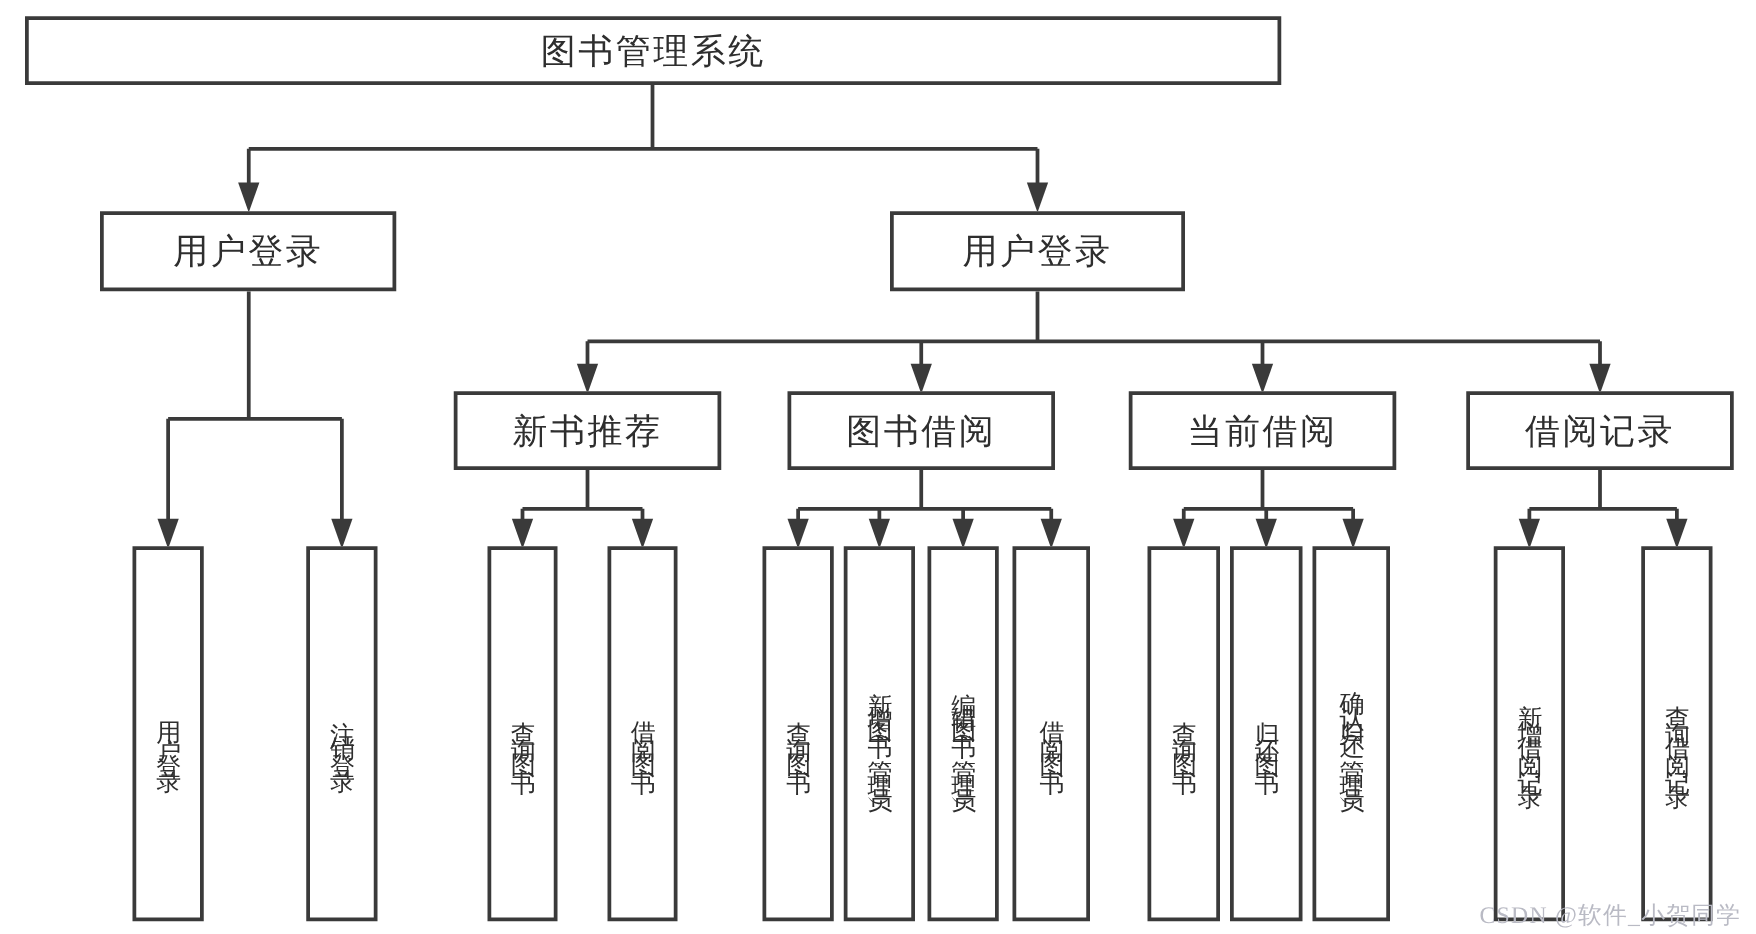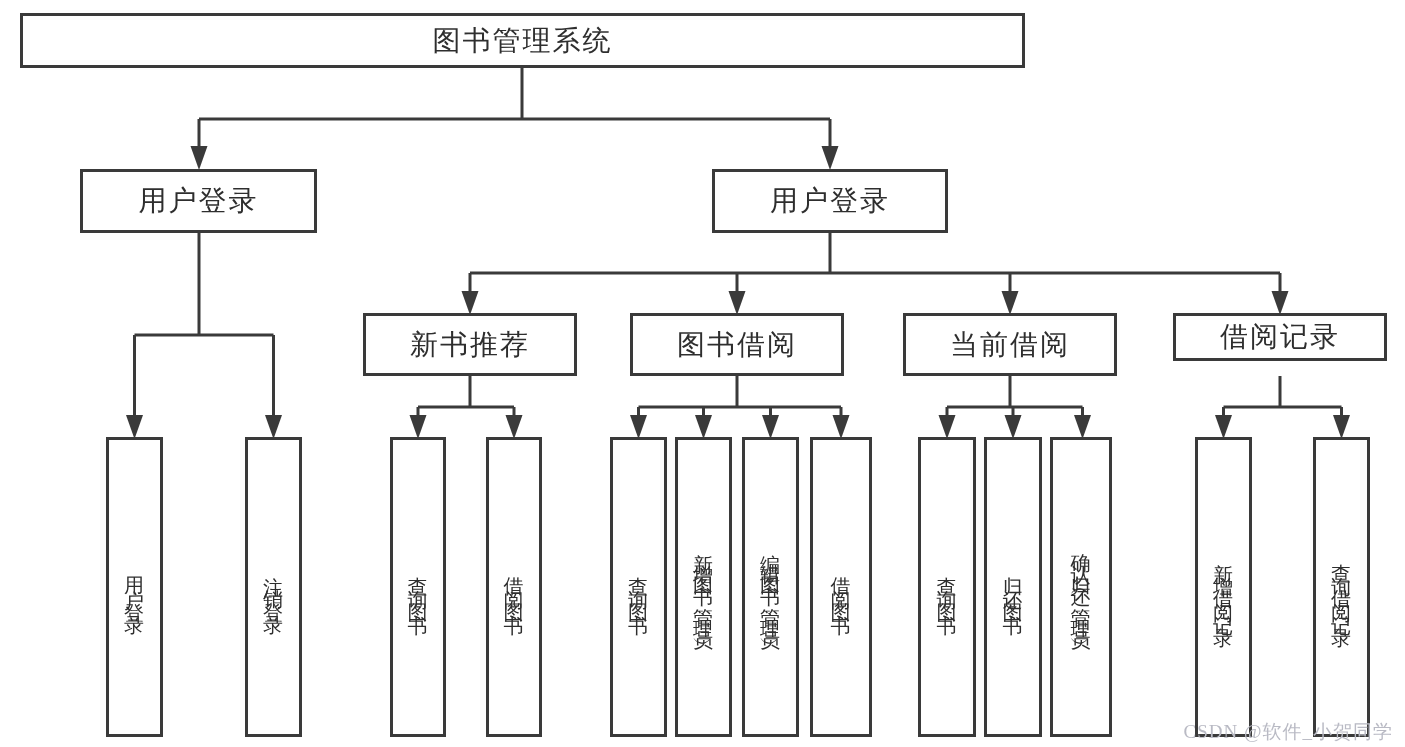--- a/index.html
+++ b/index.html
@@ -93,21 +93,21 @@
   </svg>
 
   <div class="box h" style="left:20px;top:13px;width:1005px;height:55px">图书管理系统</div>
 
   <div class="box h" style="left:80px;top:169px;width:237px;height:64px">用户登录</div>
   <div class="box h" style="left:712px;top:169px;width:236px;height:64px">用户登录</div>
 
   <div class="box h" style="left:630px;top:313px;width:214px;height:63px">图书借阅</div>
   <div class="box h" style="left:363px;top:313px;width:214px;height:63px">新书推荐</div>
   <div class="box h" style="left:903px;top:313px;width:214px;height:63px">当前借阅</div>
-  <div class="box h" style="left:1173px;top:313px;width:214px;height:48px">借阅记录</div>
+  <div class="box h" style="left:1173px;top:313px;width:214px;height:63px">借阅记录</div>
 
   <div class="box v" style="left:106px;top:437px;width:57px;height:300px">用户登录</div>
   <div class="box v" style="left:245px;top:437px;width:57px;height:300px">注销登录</div>
 
   <div class="box v" style="left:390px;top:437px;width:56px;height:300px">查询图书</div>
   <div class="box v" style="left:486px;top:437px;width:56px;height:300px">借阅图书</div>
 
   <div class="box v" style="left:610px;top:437px;width:57px;height:300px">查询图书</div>
   <div class="box v long" style="left:675px;top:437px;width:57px;height:300px">新增图书（管理员）</div>
   <div class="box v long" style="left:742px;top:437px;width:57px;height:300px">编辑图书（管理员）</div>

